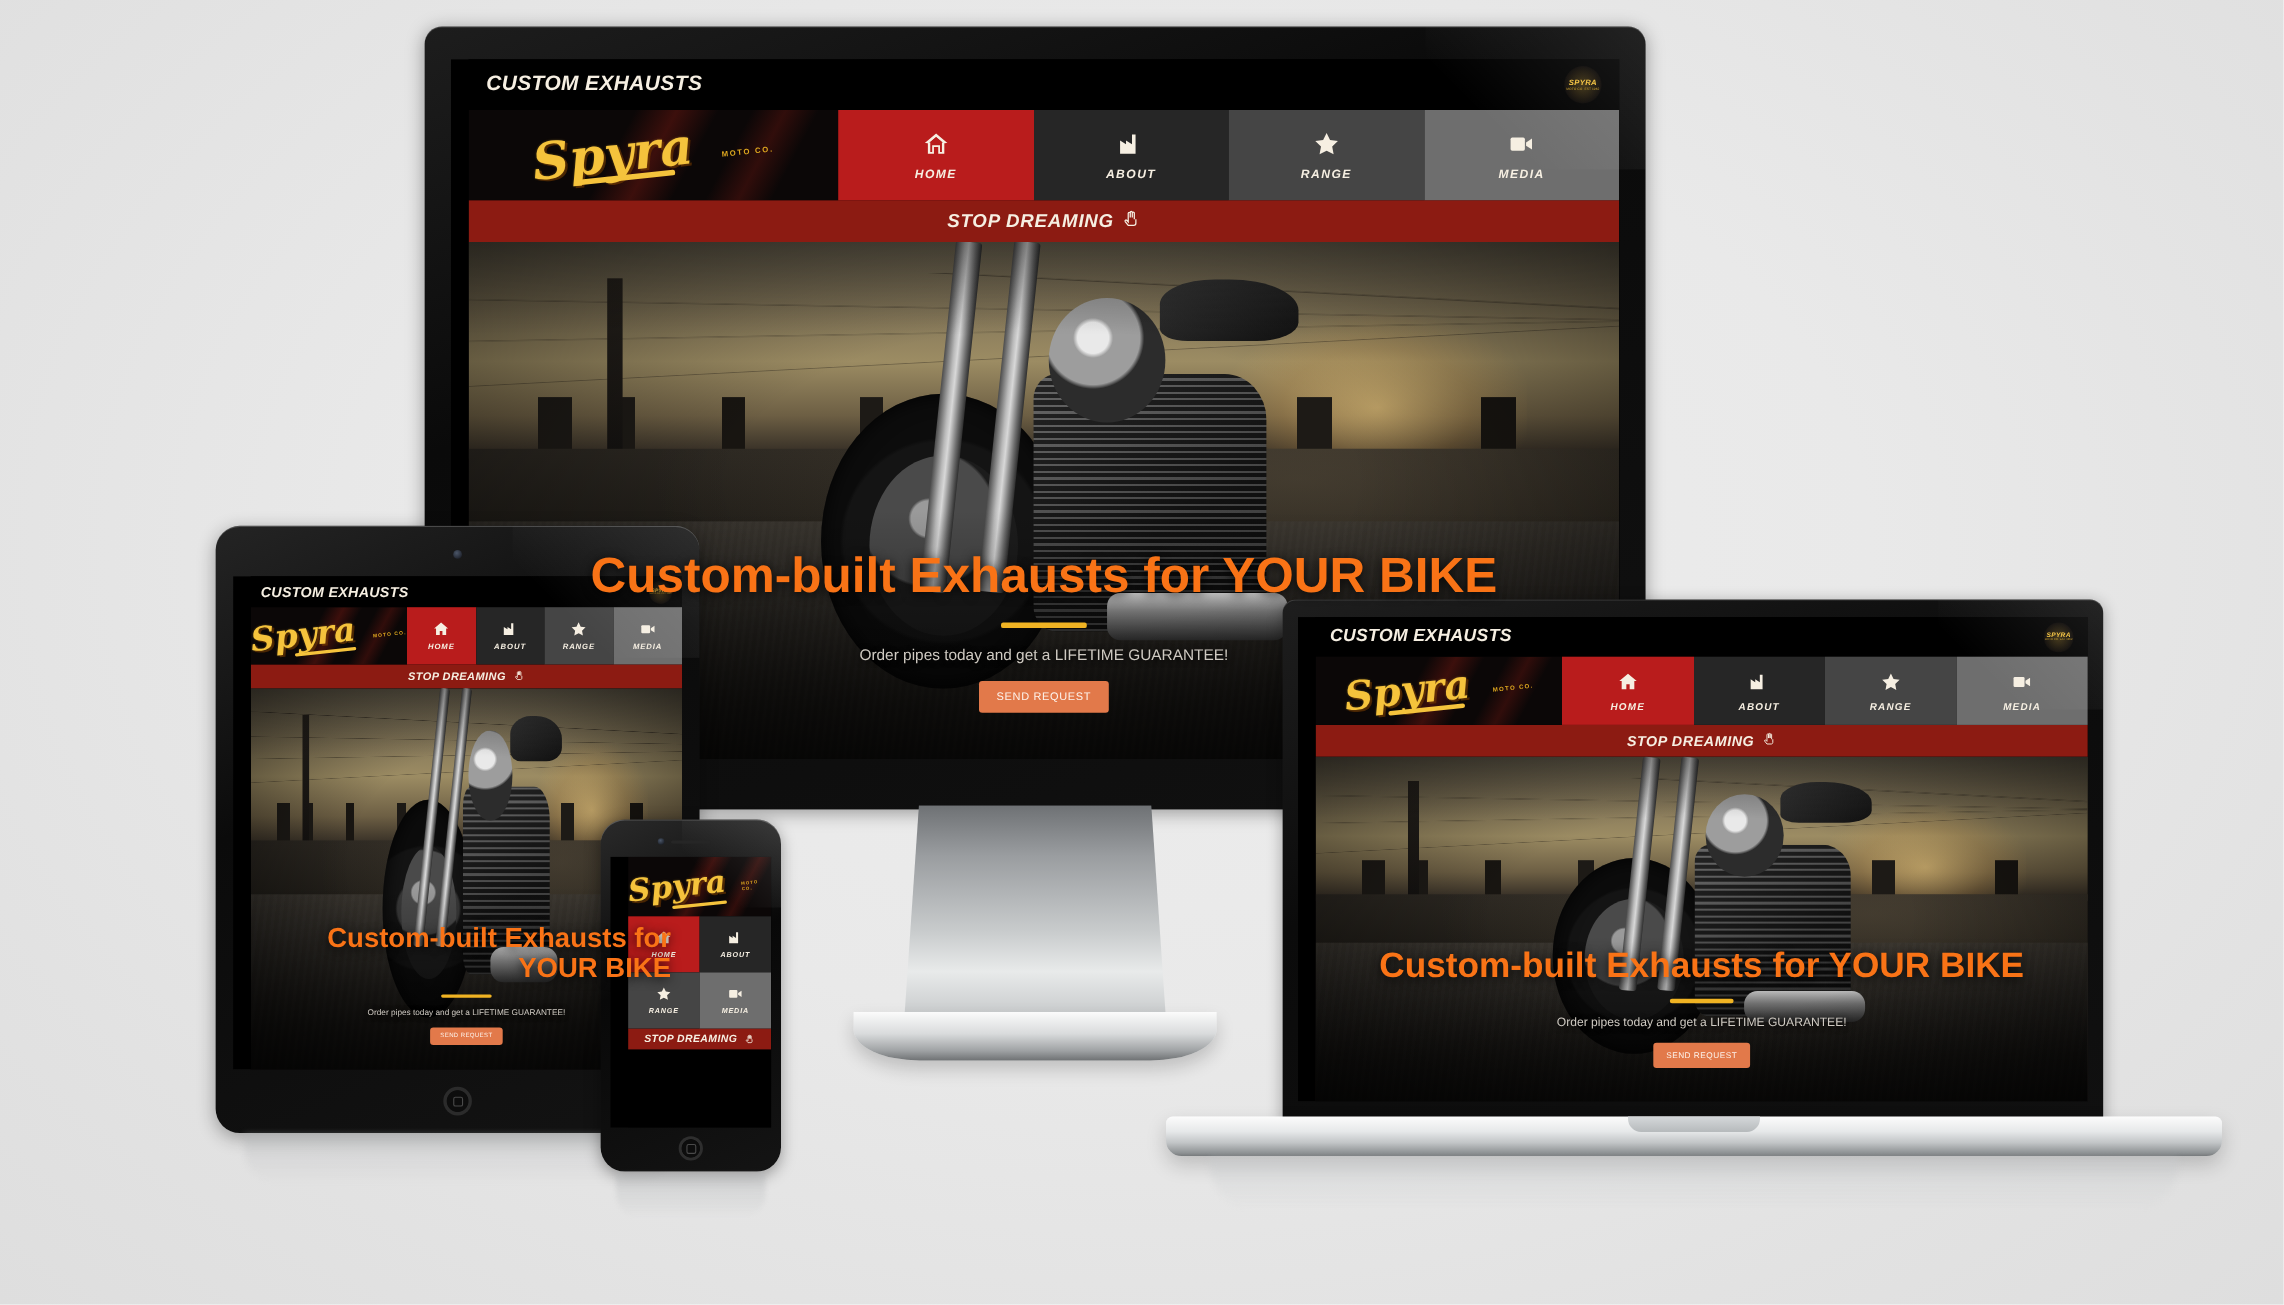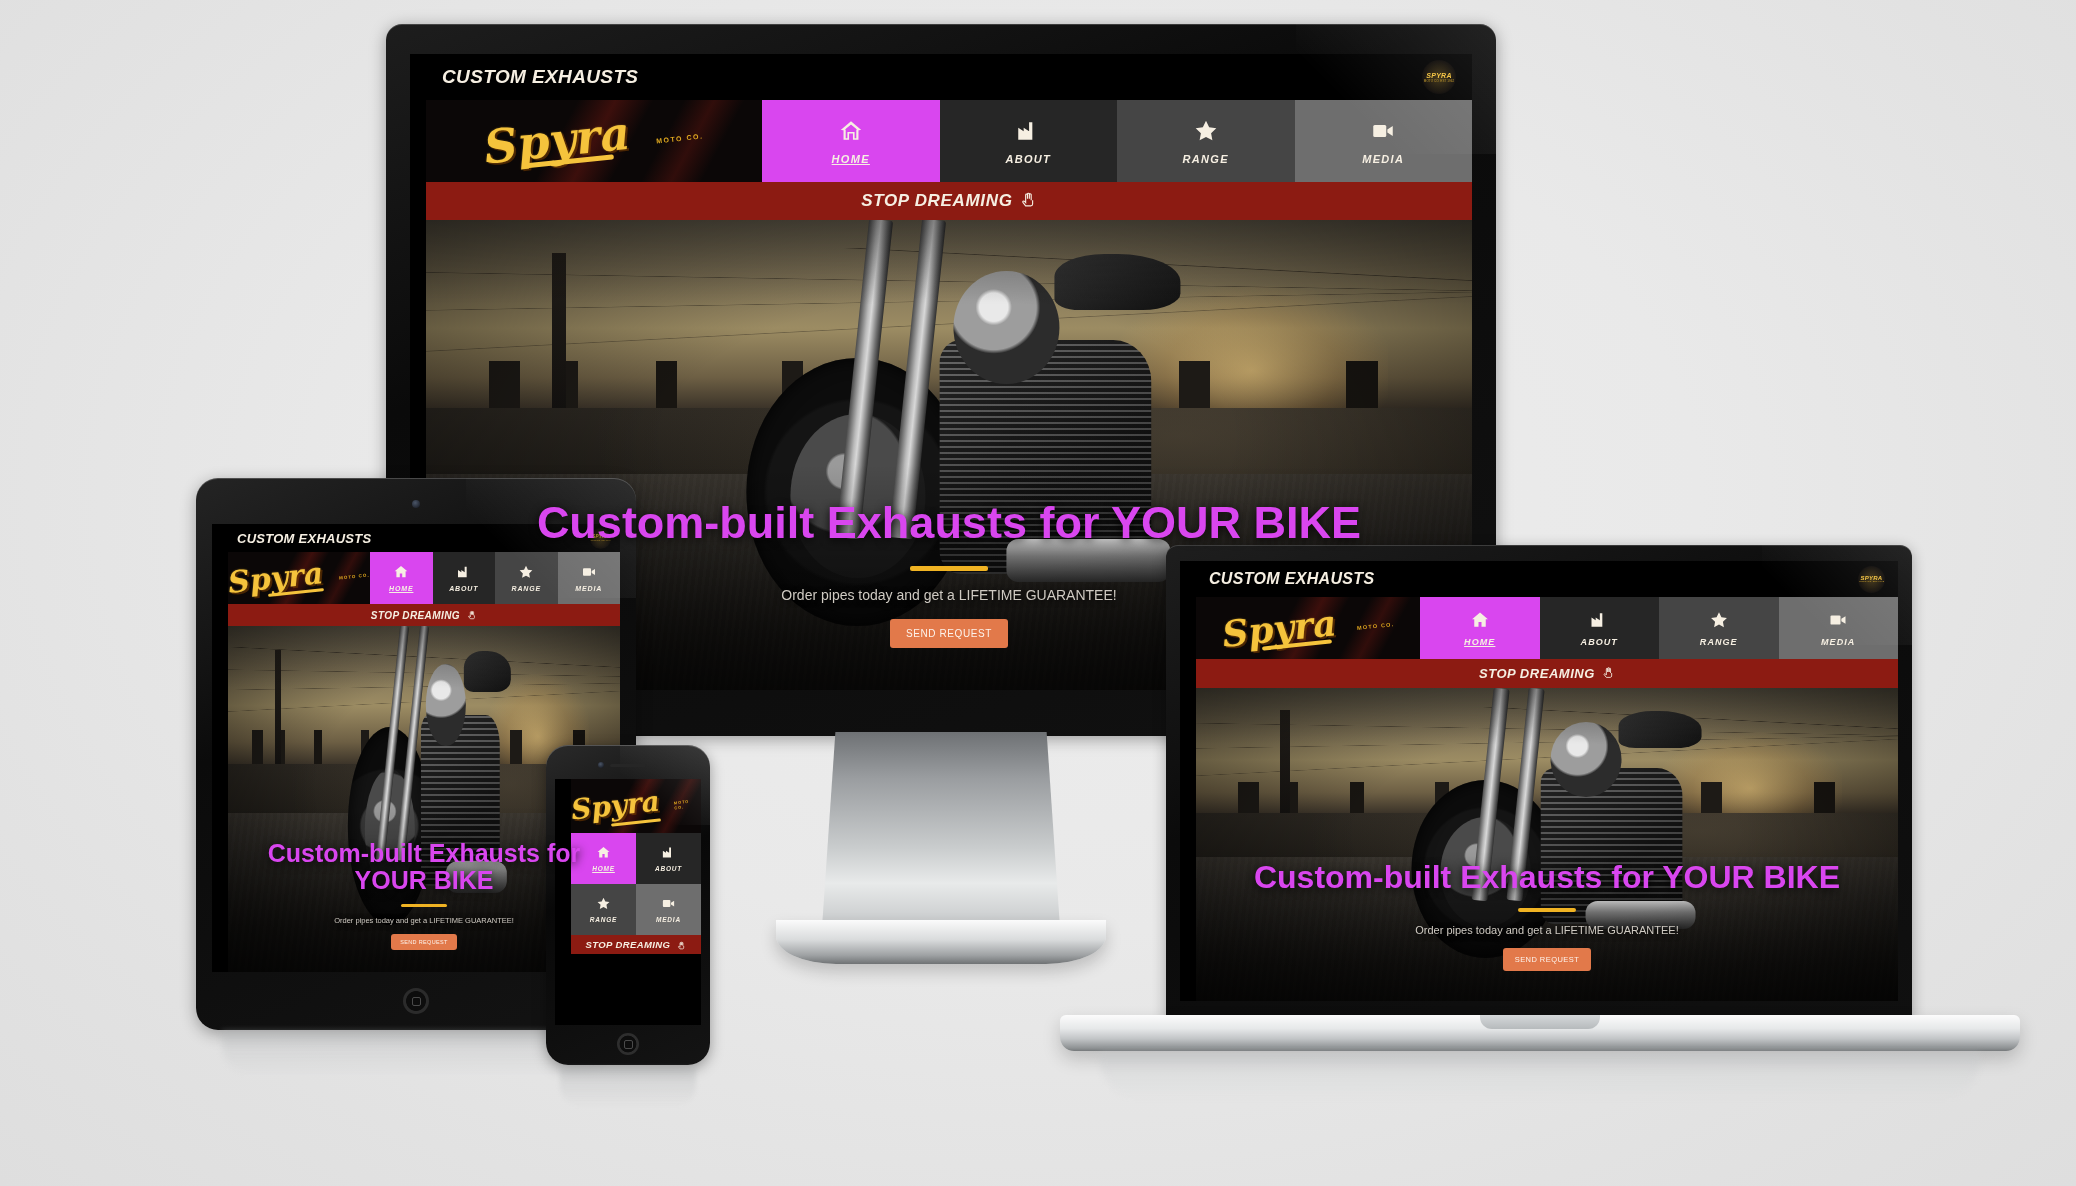--- a/index.html
+++ b/index.html
@@ -66,21 +66,21 @@
 
   .navitem {
     display:flex; flex-direction:column; align-items:center; justify-content:center;
     color:#f6efe2; flex:1 1 0; position:relative;
   }
   .navitem .ico { display:block; line-height:0; }
   .navitem .lbl {
     font-style:italic; font-weight:bold; letter-spacing:.12em;
     color:#f6efe2; white-space:nowrap;
   }
-  .nav-home   { background:#d946ef;text-decoration:underline; }
+  .nav-home   { background:#b91c1c; }
   .nav-about  { background:#262626; }
   .nav-range  { background:#454545; }
   .nav-media  { background:#6e6e6e; }
 
   .stopbar {
     background:#8c1b12; display:flex; align-items:center; justify-content:center;
     color:#f6efe2; flex:0 0 auto; gap:.45em;
   }
   .stopbar .txt { font-style:italic; font-weight:bold; letter-spacing:.04em; white-space:nowrap; }
 
@@ -184,22 +184,23 @@
     background:
       linear-gradient(180deg, rgba(0,0,0,.25) 0%, rgba(0,0,0,0) 18%, rgba(0,0,0,0) 52%, rgba(0,0,0,.5) 88%, rgba(0,0,0,.62) 100%),
       radial-gradient(ellipse at 50% 46%, rgba(0,0,0,0) 38%, rgba(0,0,0,.55) 100%);
   }
   .hero-content {
     position:relative; z-index:5; width:100%;
     display:flex; flex-direction:column; align-items:center;
     text-align:center;
   }
   .hero-title {
-    color:#d946ef; font-weight:bold; line-height:1.08;
+    color:#f97316; font-weight:bold; line-height:1.08;
     text-shadow:0 2px 10px rgba(0,0,0,.85);
+    text-align:right;
   }
   .hero-rule { background:#f0b323; border-radius:2px; }
   .hero-sub { color:#cfcac2; text-shadow:0 1px 6px rgba(0,0,0,.9); white-space:nowrap; }
   .hero-btn {
     background:#e2794a; color:#fdf3ec; border:none; border-radius:3px;
     letter-spacing:.06em; white-space:nowrap; display:inline-block;
   }
 
   
   #monitor { position:absolute; left:386px; top:24px; width:1110px; height:712px; }

